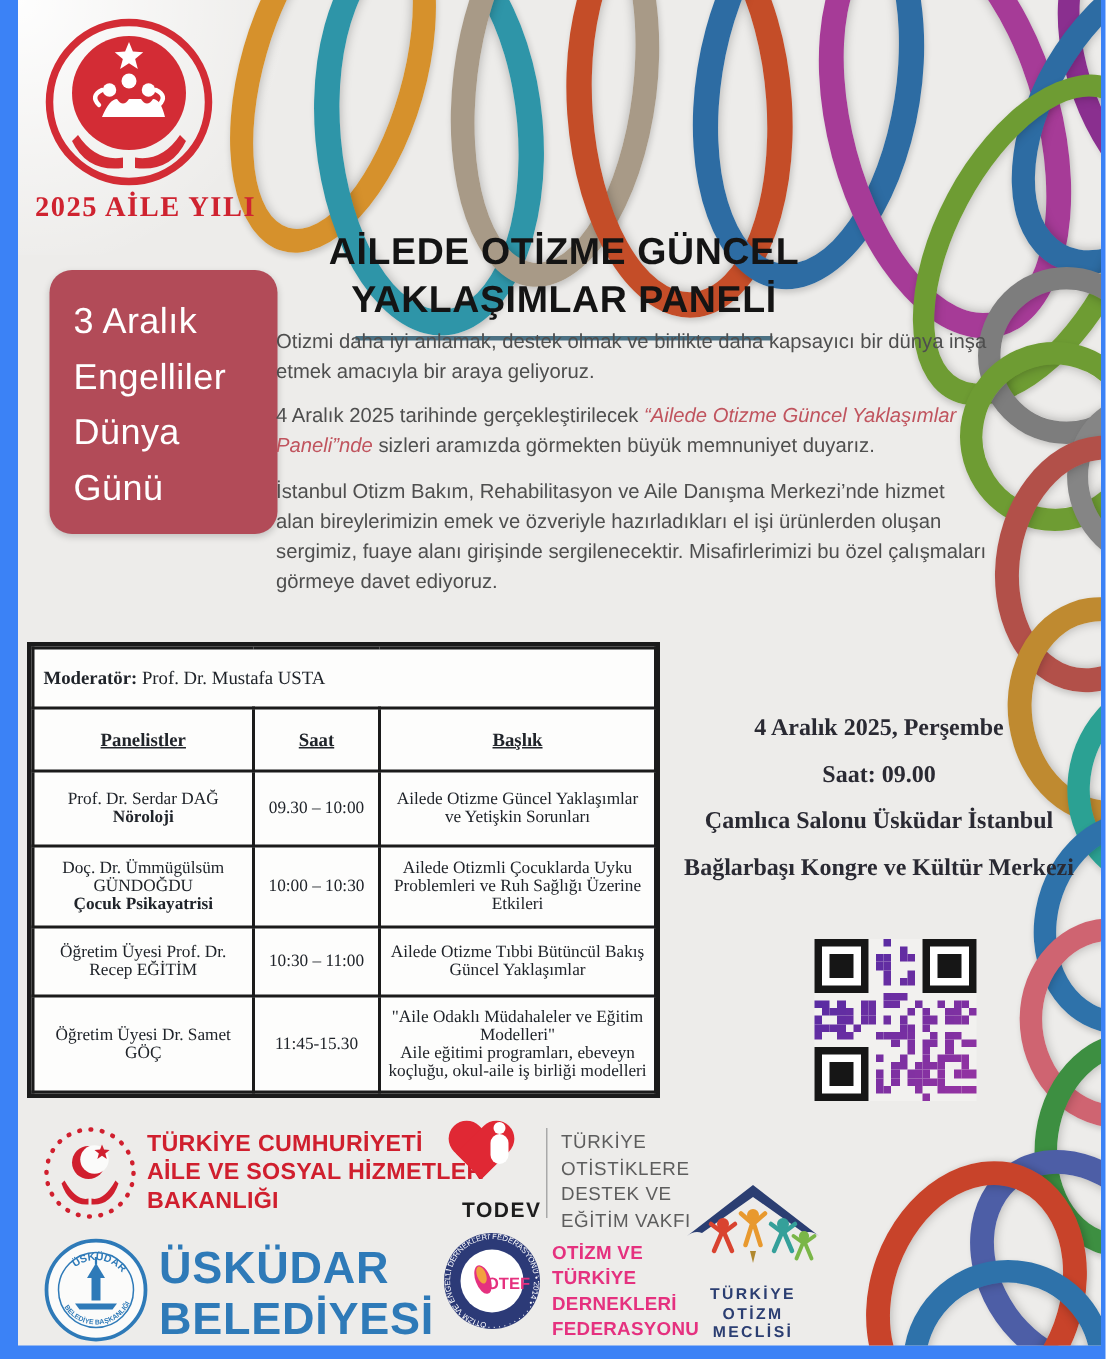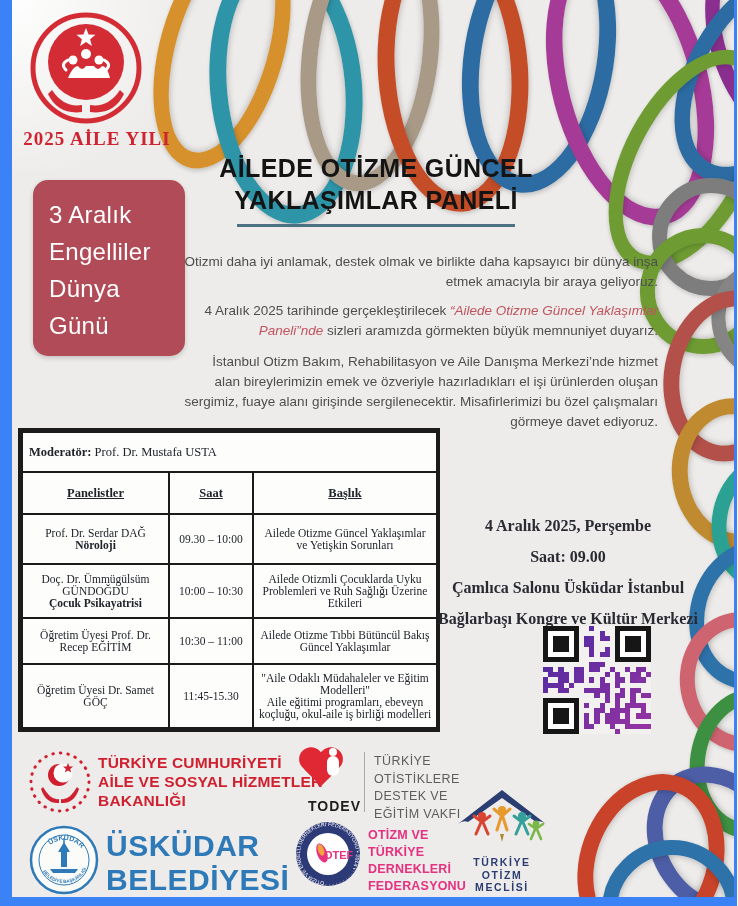--- a/index.html
+++ b/index.html
@@ -21,41 +21,41 @@
   .day-badge{position:absolute;left:21px;top:180px;width:152px;height:176px;background:#b24b58;
              border-radius:15px;color:#ffffff;padding:16px 0 0 16px;box-sizing:border-box;
              font-size:24px;line-height:37px;font-weight:400;letter-spacing:.3px;box-shadow:0 2px 5px rgba(0,0,0,.18);}
 
   
   .title{position:absolute;left:158px;top:152px;width:412px;text-align:center;color:#141414;
          font-size:25px;line-height:32px;font-weight:800;letter-spacing:.4px;}
   .title-underline{width:278px;height:3px;background:#4c7183;margin:8px auto 0 auto;}
 
   
-  .intro{position:absolute;left:172px;top:252px;width:474px;text-align:right;color:#4e4e4e;
+  .intro{position:absolute;left:172px;top:218px;width:474px;text-align:left;color:#4e4e4e;
          font-size:13.5px;line-height:20px;}
   .intro p{margin:0 0 9px 0;}
   .hl{color:#c0545e;font-style:italic;}
 
   
   .schedule{position:absolute;left:6px;top:428px;width:422px;background:#fdfdfc;
             border:3px solid #1b1b1b;box-sizing:border-box;
             font-family:"Liberation Serif",serif;color:#20242a;}
   .schedule table{border-collapse:collapse;width:100%;table-layout:fixed;}
   .schedule td,.schedule th{border:2px solid #1b1b1b;padding:3px 4px;font-size:11.5px;text-align:center;vertical-align:middle;}
   .schedule .mod-row td{text-align:left;padding:8px 6px;font-size:12.5px;height:22px;}
   .schedule th{font-size:12.5px;height:34px;}
   .schedule th span{text-decoration:underline;font-weight:700;}
   .schedule .c1{width:147px}.schedule .c2{width:84px}.schedule .c3{width:184px}
   .role{font-weight:700;}
   .r1{height:50px}.r2{height:54px}.r3{height:46px}.r4{height:64px}
 
   
-  .event{position:absolute;left:410px;top:470px;width:292px;text-align:center;
-         font-family:"Liberation Serif",serif;font-weight:700;font-size:16px;line-height:31px;color:#2a2a33;margin-top:40px;}
+  .event{position:absolute;left:428px;top:470px;width:292px;text-align:center;
+         font-family:"Liberation Serif",serif;font-weight:700;font-size:16px;line-height:31px;color:#2a2a33;}
   .event .note{font-family:"Liberation Sans",sans-serif;font-weight:400;font-size:13px;line-height:19px;
                color:#3c3c3c;margin-top:9px;}
 
   
   .qr{position:absolute;left:531px;top:626px;width:108px;height:108px;background:#f2f1ef;}
   .qr-modules{position:absolute;inset:0;display:grid;grid-template-columns:repeat(21,1fr);grid-template-rows:repeat(21,1fr);}
   .qr-modules i{display:block;width:100%;height:100%;}
   .qr-finder{position:absolute;width:36px;height:36px;border:5px solid #161616;box-sizing:border-box;background:#fff;}
   .qr-finder::after{content:"";display:block;width:16px;height:16px;margin:5px;background:#161616;}
   .qr-f-tl{left:0;top:0}.qr-f-tr{right:0;top:0}.qr-f-bl{left:0;bottom:0}

